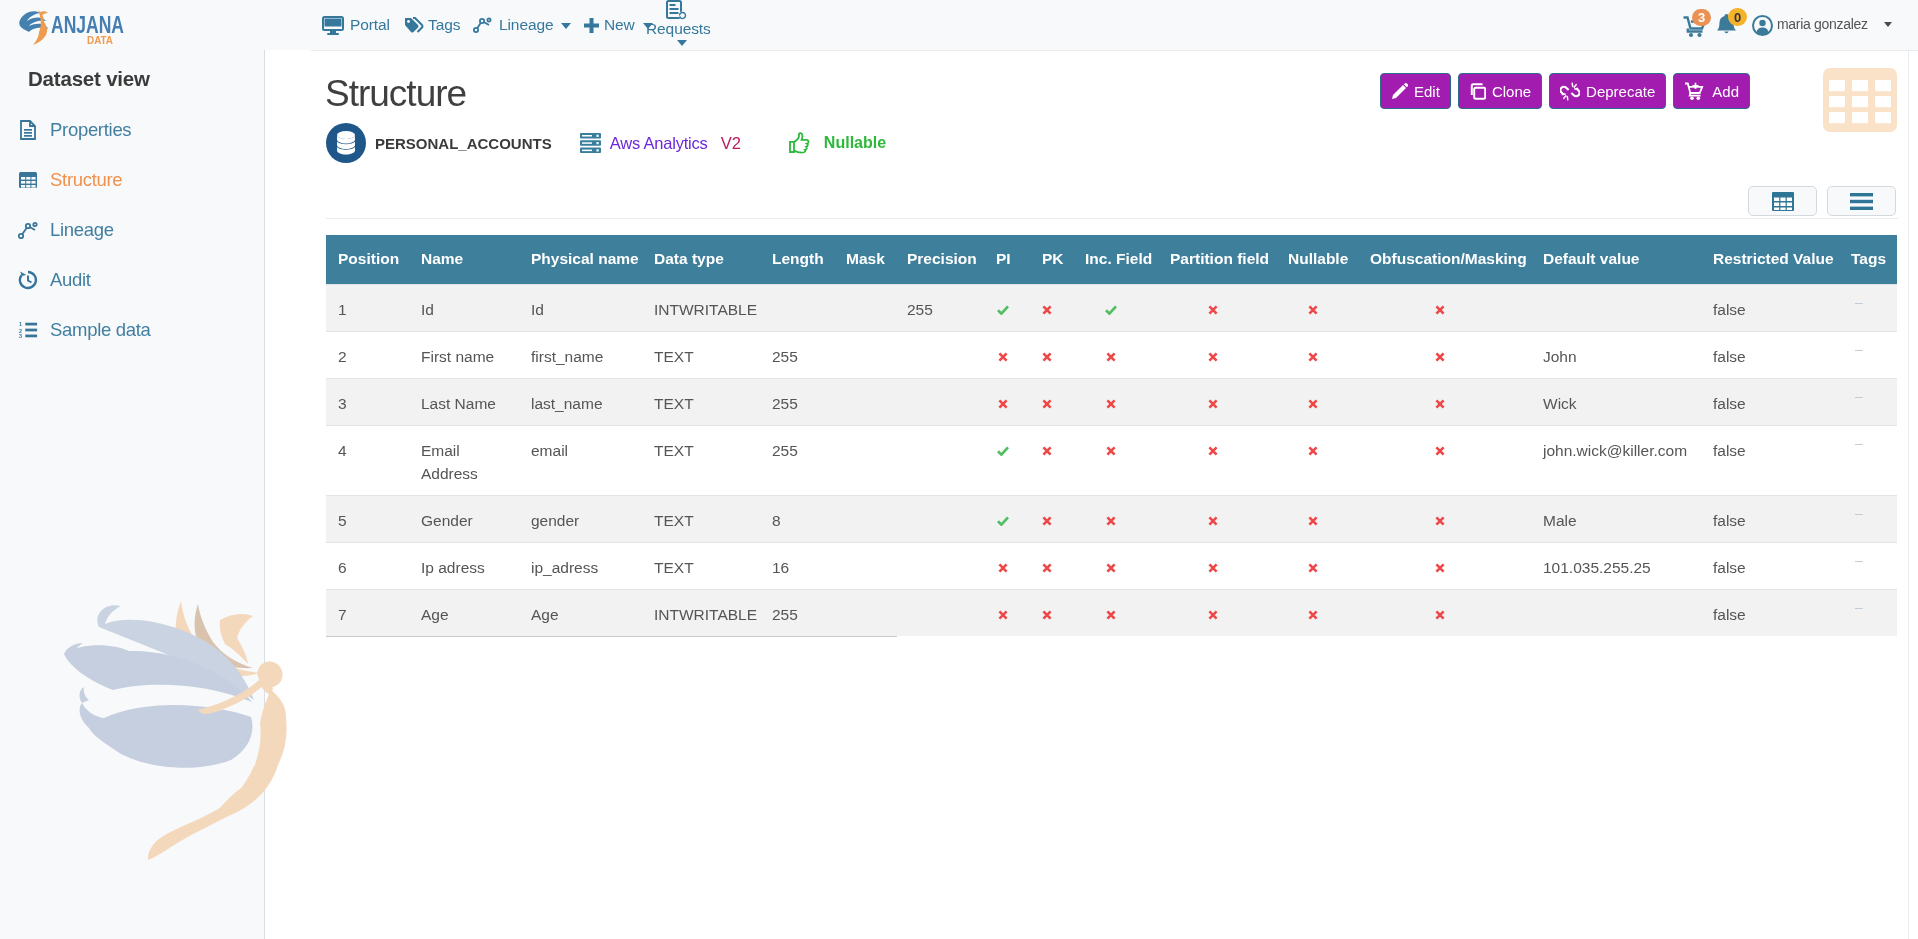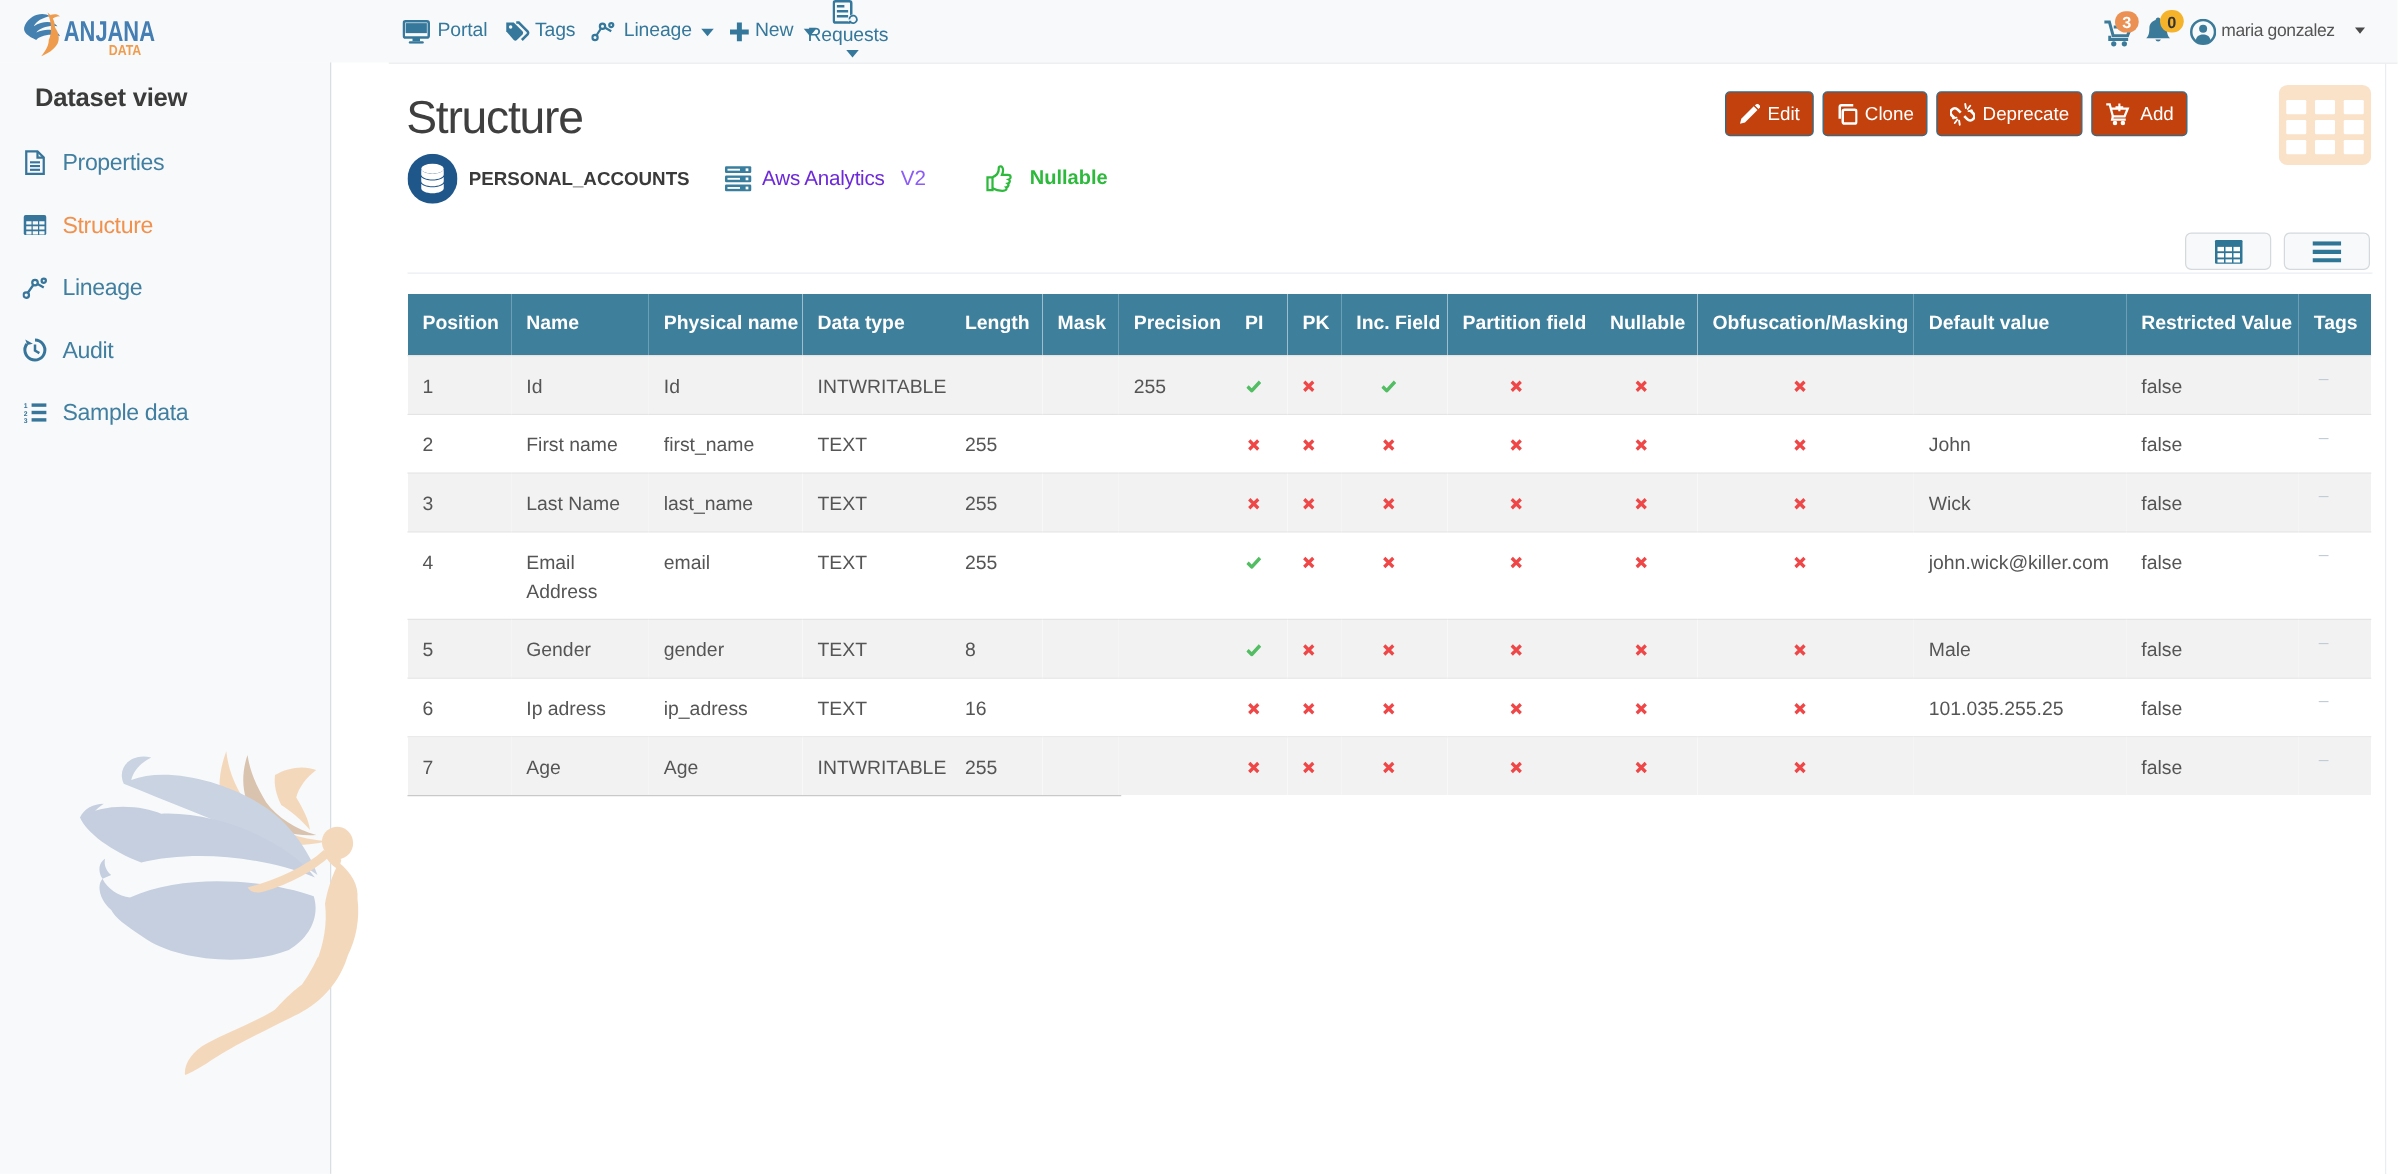--- a/index.html
+++ b/index.html
@@ -29,24 +29,24 @@
   color:#417fa1; font-size:18.5px; letter-spacing:-0.3px; }
 .smenu .mi svg { width:20px; height:20px; margin-right:12px; flex:none; }
 .smenu .mi.active { color:#f0914e; }
 .wm { position:absolute; left:40px; top:575px; }
 
 h1.title { position:absolute; left:14px; top:22px; font-size:37px; font-weight:normal; color:#3f3f3f;
   letter-spacing:-1.0px; }
 .metarow { position:absolute; left:15px; top:71px; height:42px; display:flex; align-items:center; }
 .dsname { font-size:15px; font-weight:bold; color:#3a3a3a; margin-left:9px; letter-spacing:0; }
 .sysname { font-size:16.5px; color:#6d28d9; margin-left:8px; letter-spacing:-0.2px; }
-.vtag { font-size:16.5px; color:#8b5cf6; margin-left:13px; }
+.vtag { font-size:16.5px; color:#be185d; margin-left:13px; }
 .approved { font-size:16px; color:#2db93c; font-weight:bold; margin-left:13px; }
 .btnrow { position:absolute; right:168px; top:22px; display:flex; }
-.btn { height:36px; background:#c2410c; border:1px solid #2e6b8a; border-radius:4px; color:#fff;
+.btn { height:36px; background:#a21caf; border:1px solid #2e6b8a; border-radius:4px; color:#fff;
   font-size:15px; display:flex; align-items:center; padding:0 10px; margin-left:7px; }
 .btn svg { margin-right:6px; }
 .peachgrid { position:absolute; right:21px; top:17px; }
 .toggles { position:absolute; right:22px; top:135px; display:flex; }
 .tbtn { width:69px; height:30px; border:1px solid #d4d9dd; border-radius:5px; background:#f8f9fa;
   display:flex; align-items:center; justify-content:center; margin-left:10px; }
 .hr1 { position:absolute; left:15px; top:167px; width:1572px; height:1px; background:#e9eef1; }
 
 .tblwrap { position:absolute; left:15px; top:184px; width:1571px; }
 table { border-collapse:collapse; table-layout:fixed; width:1571px; font-size:15.5px; }

